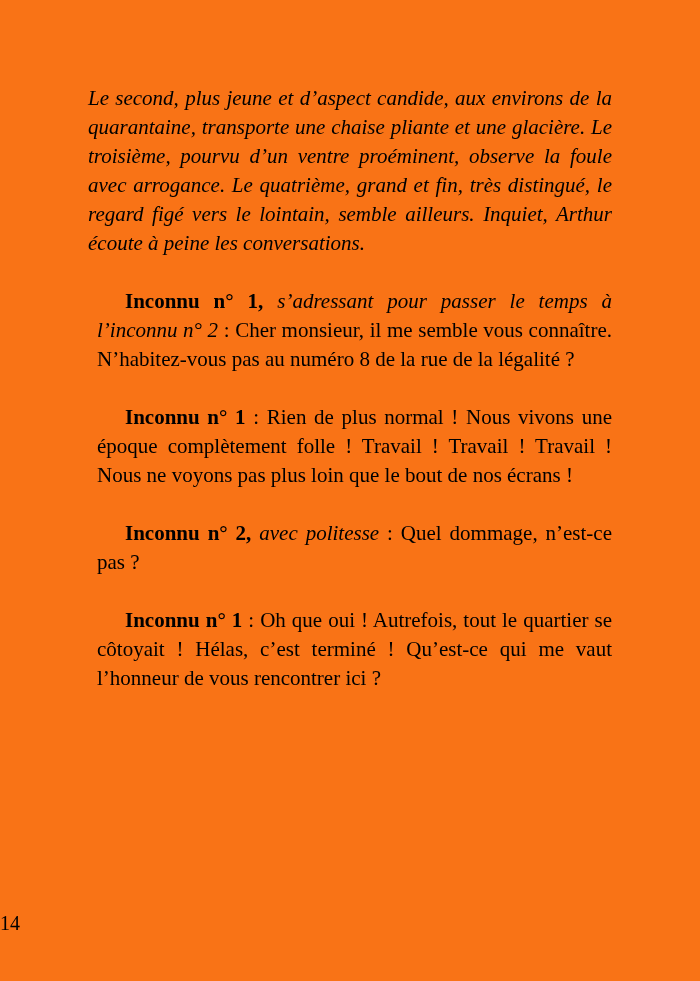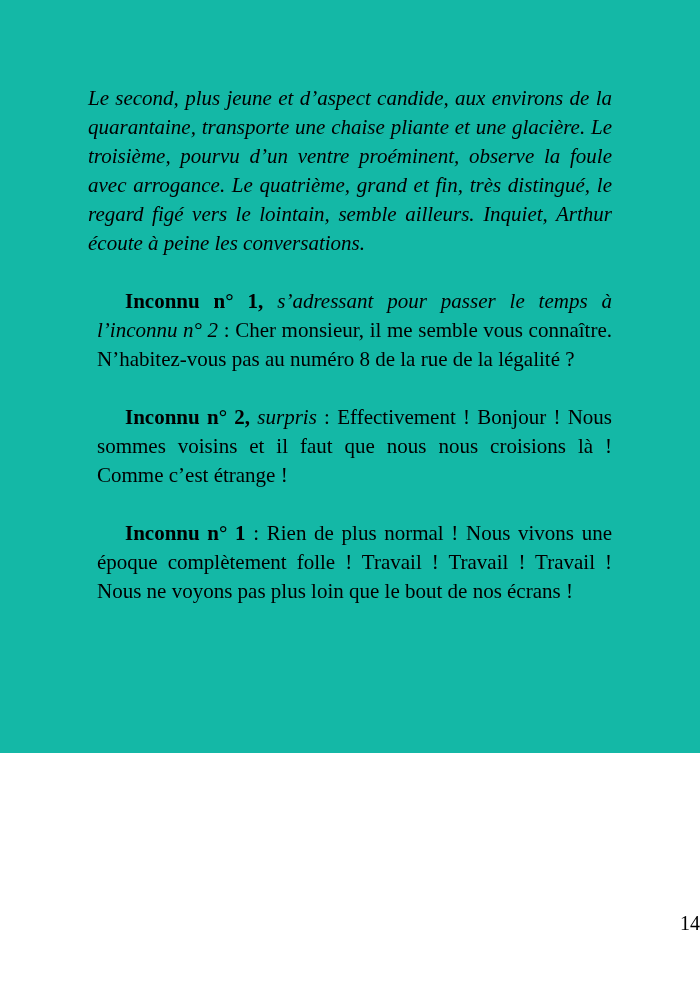--- a/index.html
+++ b/index.html
@@ -7,22 +7,22 @@
     margin: 0;
     padding: 0;
     background: #ffffff;
     width: 700px;
     height: 981px;
     overflow: hidden;
   }
   .page {
     position: relative;
     width: 700px;
-    height: 753px;
-    background: #14b8a6;
+    height: 981px;
+    background: #f97316;
     color: #000000;
     font-family: "Liberation Serif", "DejaVu Serif", serif;
   }
   .text-block {
     position: absolute;
     left: 88px;
     top: 84px;
     width: 524px;
     font-size: 21px;
     line-height: 29px;
@@ -36,40 +36,41 @@
   }
   p.indent { text-indent: 28px; margin-left: 9px; }
   p.noindent { text-indent: 0; }
   .it { font-style: italic; }
   .b  { font-weight: bold; }
   .page-footer {
     position: absolute;
     left: 0;
     top: 910px;
     width: 700px;
-    text-align: right;
+    text-align: left;
     font-size: 20px;
     line-height: 26px;
   }
 </style>
 </head>
 <body>
 
 <div class="page">
 
   <main class="text-block">
 
     <p class="noindent"><span class="it">Le second, plus jeune et d’aspect candide, aux environs de la quarantaine, transporte une chaise pliante et une glacière. Le troisième, pourvu d’un ventre proéminent, observe la foule avec arrogance. Le quatrième, grand et fin, très distingué, le regard figé vers le lointain, semble ailleurs. Inquiet, Arthur écoute à peine les conversations.</span></p>
 
     <p class="indent"><span class="b">Inconnu n°&nbsp;1,</span><span class="it"> s’adressant pour passer le temps à l’inconnu n°&nbsp;2</span><span>&nbsp;: Cher monsieur, il me semble vous connaître. N’habitez-vous pas au numéro 8 de la rue de la légalité&nbsp;?</span></p>
 
-    <p class="indent"><span class="b">Inconnu n°&nbsp;2,</span><span class="it"> surpris</span><span>&nbsp;: Effectivement&nbsp;! Bonjour&nbsp;! Nous sommes voisins et il faut que nous nous croisions là&nbsp;! Comme c’est étrange&nbsp;!</span></p>
 
     <p class="indent"><span class="b">Inconnu n°&nbsp;1</span><span>&nbsp;: Rien de plus normal&nbsp;! Nous vivons une époque complètement folle&nbsp;! Travail&nbsp;! Travail&nbsp;! Travail&nbsp;! Nous ne voyons pas plus loin que le bout de nos écrans&nbsp;!</span></p>
 
+    <p class="indent"><span class="b">Inconnu n°&nbsp;2,</span><span class="it"> avec politesse</span><span>&nbsp;: Quel dommage, n’est-ce pas&nbsp;?</span></p>
 
 
+    <p class="indent"><span class="b">Inconnu n°&nbsp;1</span><span>&nbsp;: Oh que oui&nbsp;! Autrefois, tout le quartier se côtoyait&nbsp;! Hélas, c’est terminé&nbsp;! Qu’est-ce qui me vaut l’honneur de vous rencontrer ici&nbsp;?</span></p>
 
   </main>
 
   <footer class="page-footer"><span>14</span></footer>
 
 </div>
 
 </body></html>

